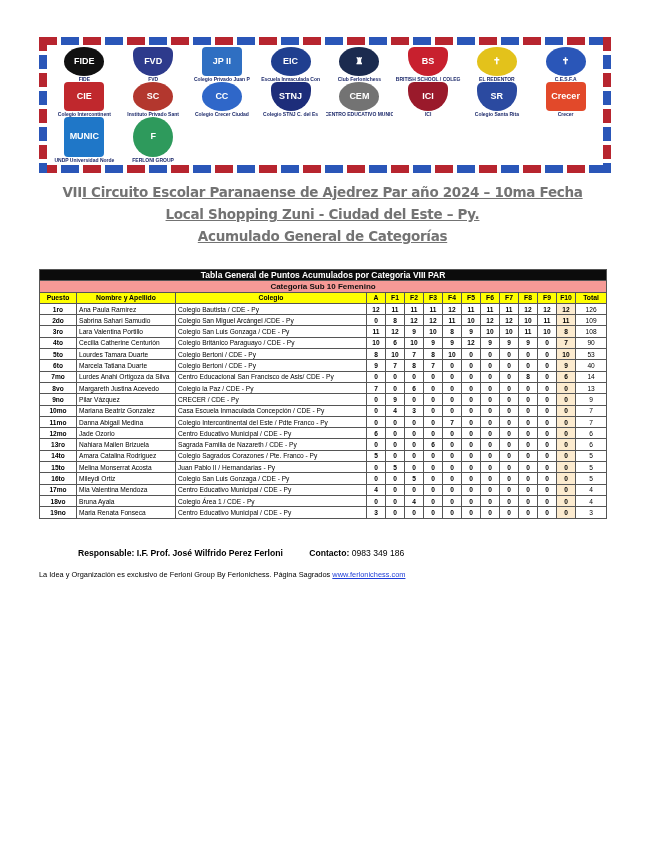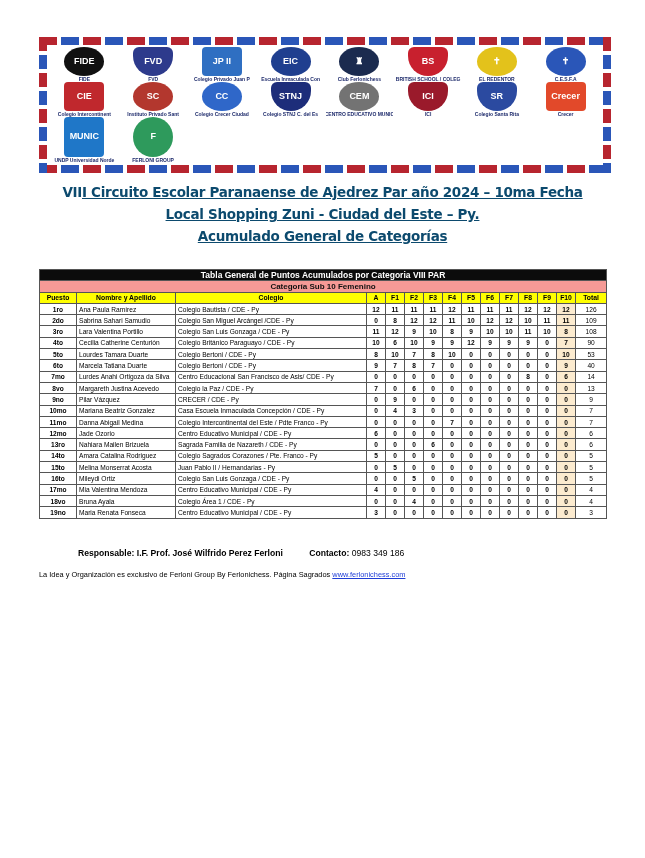--- a/index.html
+++ b/index.html
@@ -17,21 +17,21 @@
   .banner-border-right { right: 0; }
   .logos { position: absolute; left: 12px; top: 10px; right: 12px; bottom: 10px; display: grid; grid-template-columns: repeat(8, 1fr); grid-template-rows: 1fr 1fr; gap: 0 2px; }
   .logo { display: flex; flex-direction: column; align-items: center; justify-content: center; overflow: hidden; }
   .logo-badge { width: 40px; height: 40px; border-radius: 50%; display: flex; align-items: center; justify-content: center; font-size: 9px; font-weight: bold; color: #fff; text-align: center; line-height: 1; }
   .logo-badge.shield { border-radius: 6px 6px 20px 20px; }
   .logo-badge.square { border-radius: 4px; }
   .logo-cap { font-size: 5px; font-weight: bold; text-align: center; line-height: 1.05; margin-top: 1px; color: #1d2a6b; white-space: nowrap; }
 
   
   .titles { position: absolute; left: 0; top: 181px; width: 645px; text-align: center; font-family: "DejaVu Sans", sans-serif; font-weight: bold; }
-  .title-line { font-size: 13.5px; line-height: 22px; color: #0c4a6e; letter-spacing: -0.3px; }
+  .title-line { font-size: 13.5px; line-height: 22px; color: #737373; letter-spacing: -0.3px; }
   .title-line u { text-decoration: underline; }
 
   
   table.scores { position: absolute; left: 39px; top: 269px; width: 565px; border-collapse: collapse; font-family: "Liberation Sans", sans-serif; font-size: 6.6px; table-layout: fixed; }
   table.scores td, table.scores th { border: 1px solid #555; height: 10.3px; padding: 0 2px; white-space: nowrap; overflow: hidden; }
   .row-main-title th { background: #0c0c0c; color: #fff; font-size: 8.5px; font-weight: bold; border-color: #0c0c0c; height: 11px; }
   .row-cat-title th { background: #f59a96; color: #111; font-size: 8px; font-weight: bold; border-color: #f59a96; height: 11px; }
   .row-head th { background: #ffff00; font-weight: bold; font-size: 6.8px; text-align: center; }
   td.pos { text-align: center; font-weight: bold; }
   td.num { text-align: center; font-weight: bold; }

